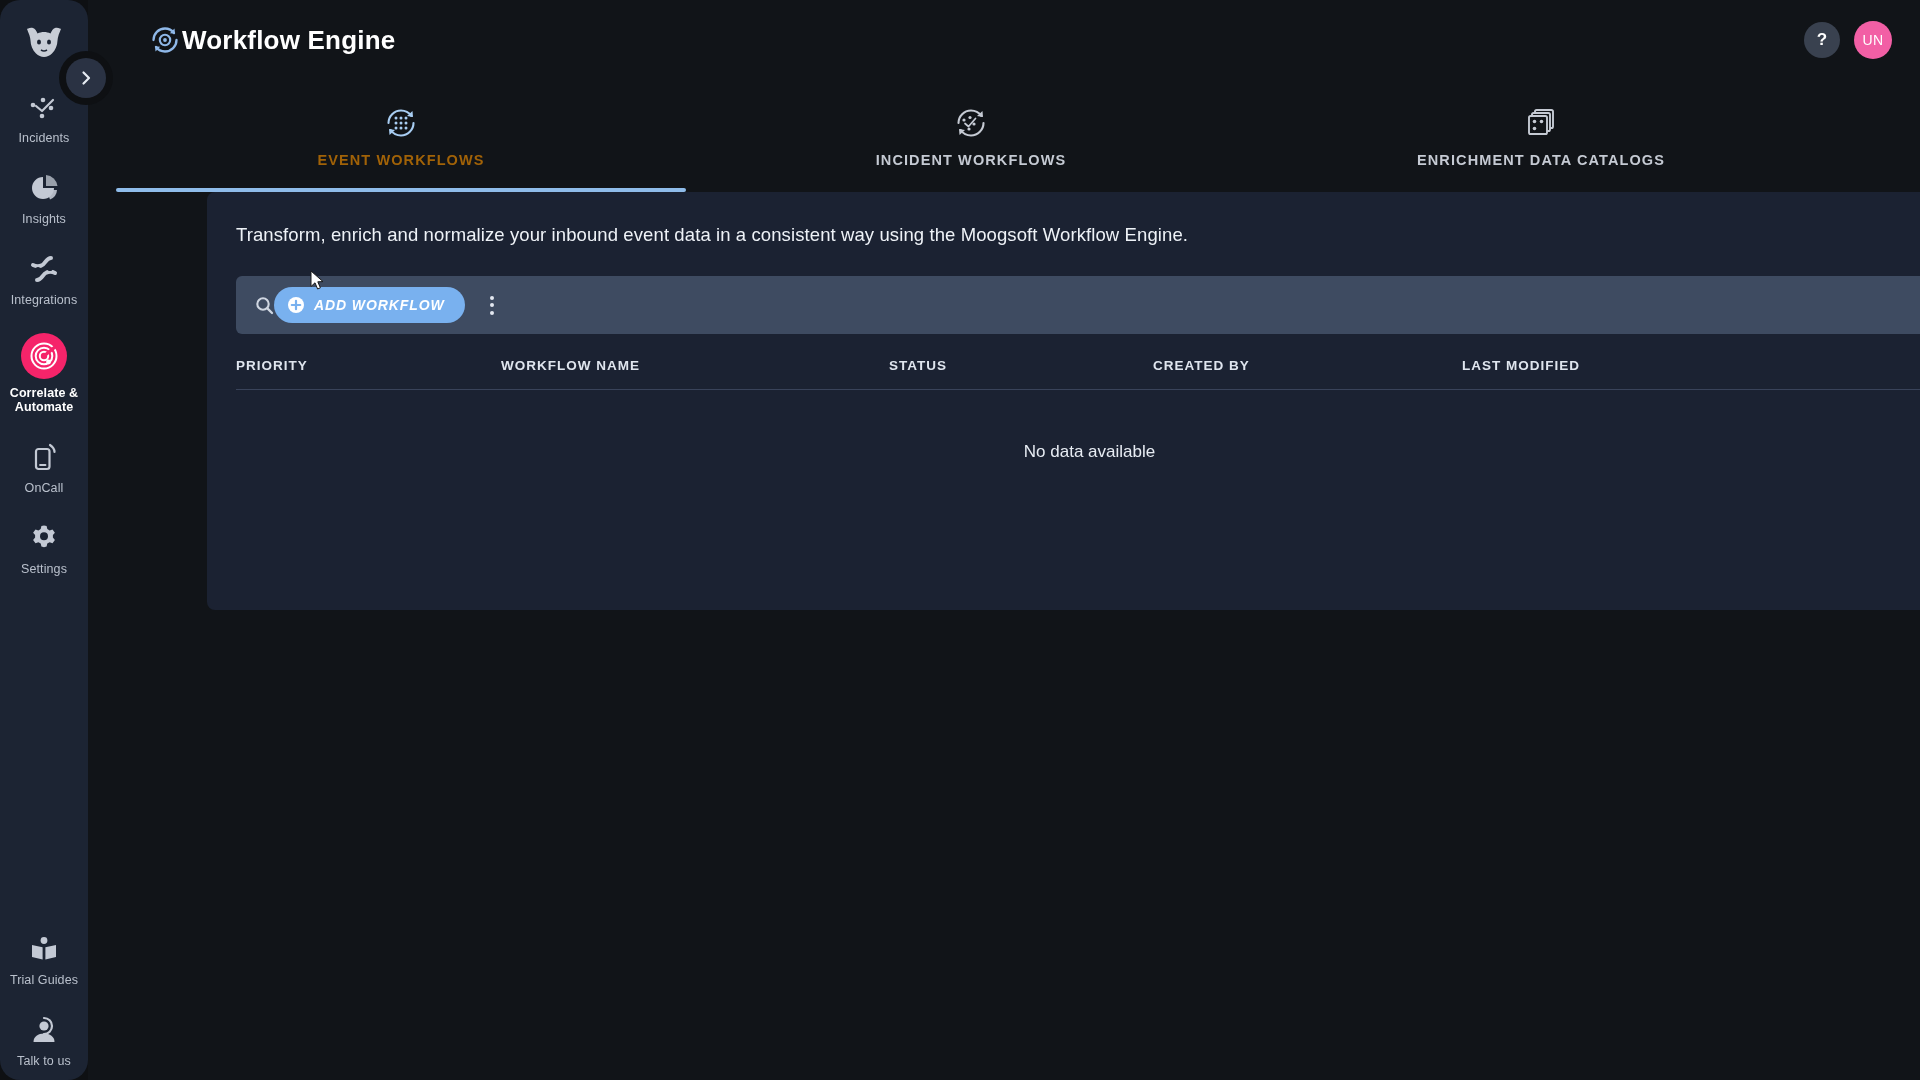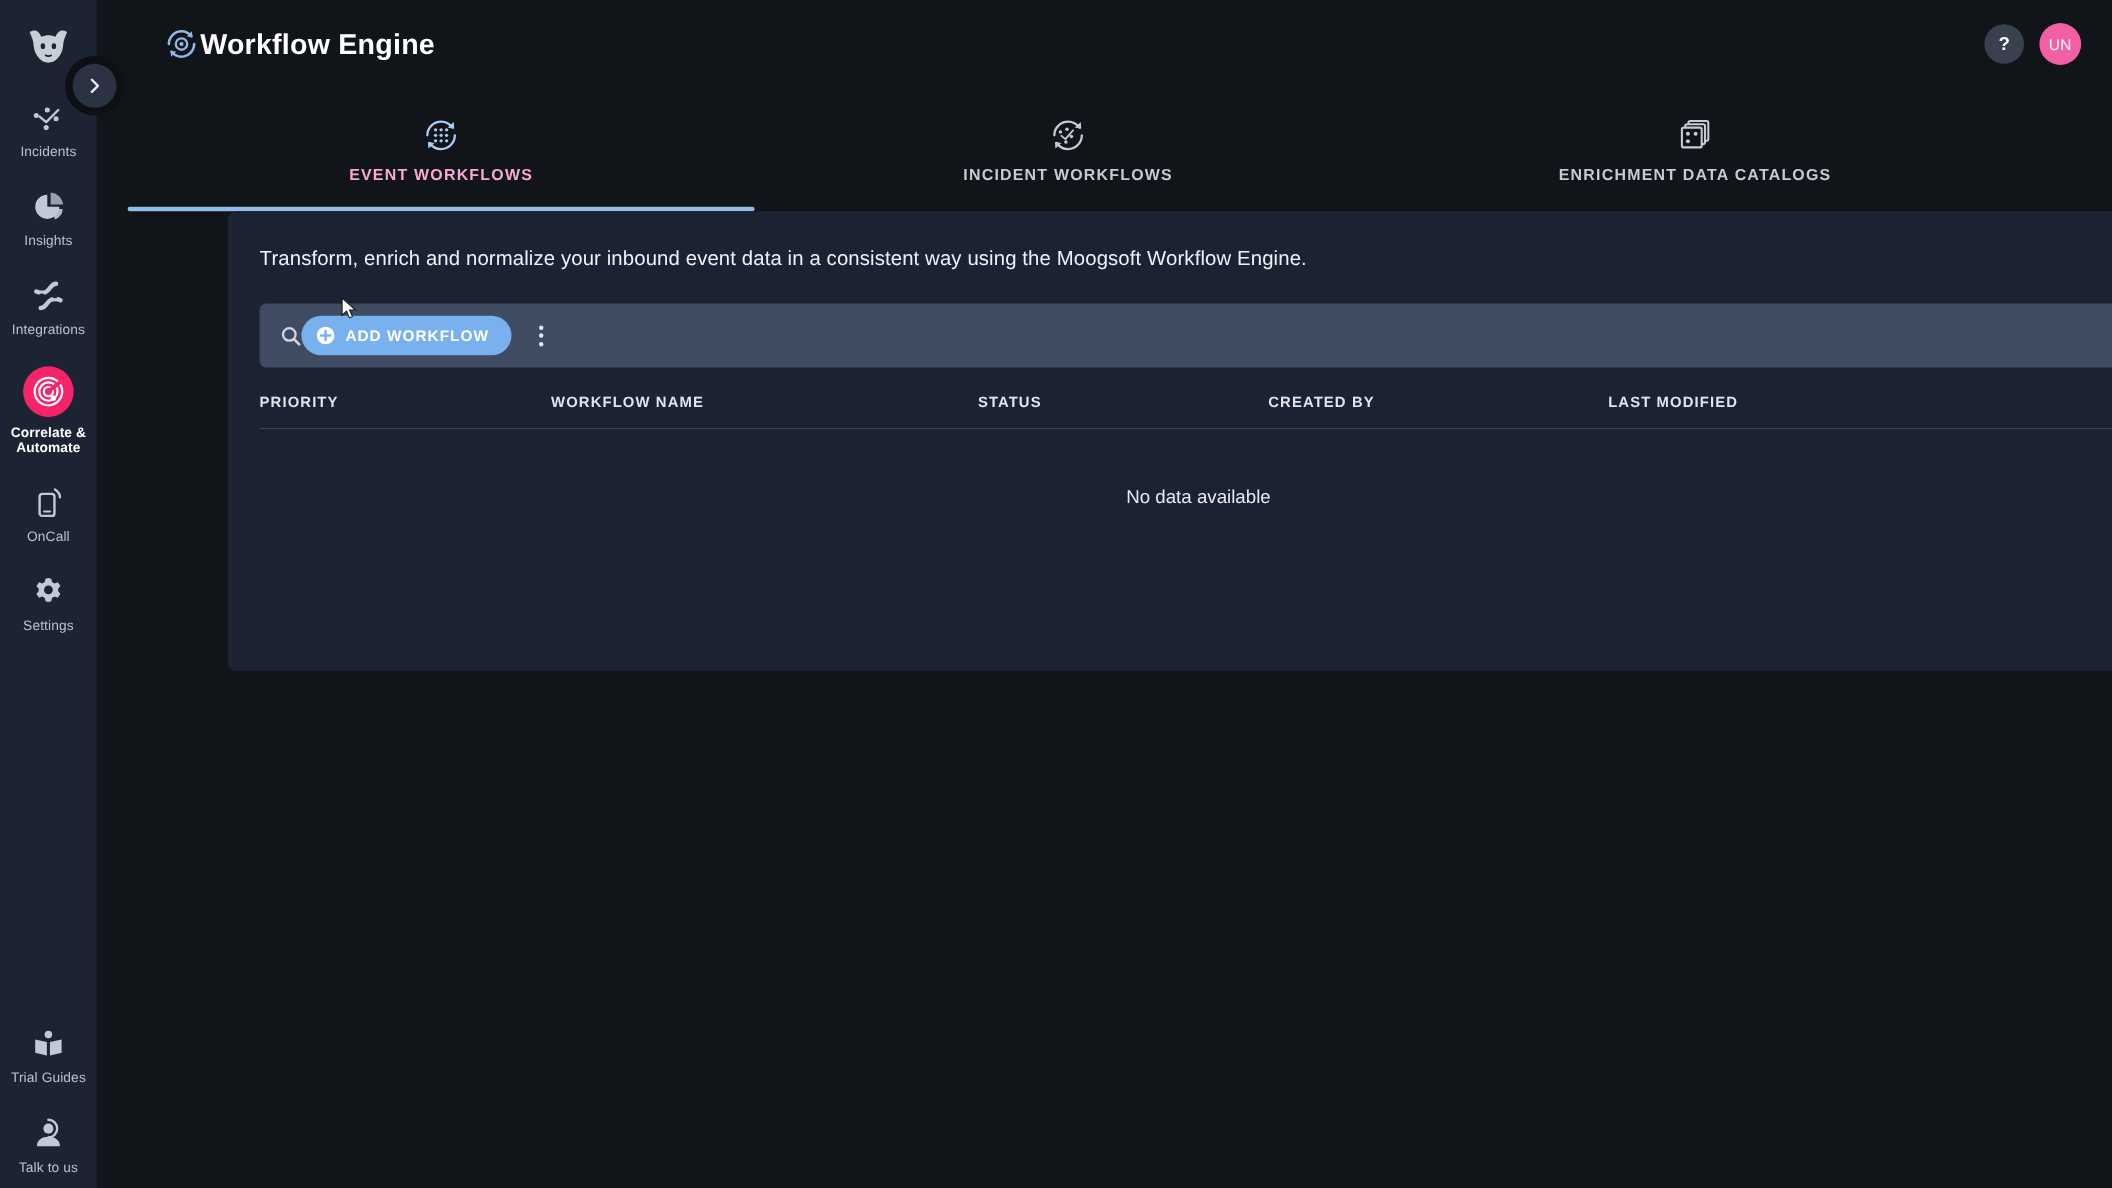--- a/index.html
+++ b/index.html
@@ -26,20 +26,21 @@
   .sidebar {
     position: relative;
     width: 88px;
     height: 1080px;
     background: #1c2433;
     flex: 0 0 88px;
     display: flex;
     flex-direction: column;
     align-items: center;
     z-index: 5;
+    border-radius: 20px;
   }
 
   .brand-logo {
     width: 88px;
     height: 76px;
     display: flex;
     align-items: center;
     justify-content: center;
     padding-top: 10px;
   }
@@ -196,21 +197,21 @@
     position: relative;
   }
   .tab-icon { width: 36px; height: 36px; display: flex; align-items: center; justify-content: center; }
   .tab-icon svg { display: block; }
   .tab-label {
     font-size: 14.5px;
     letter-spacing: 1.1px;
     font-weight: bold;
     text-transform: uppercase;
   }
-  .tab.active { color: #f9a8d4; }
+  .tab.active { color: #a16207; }
   .tab.active::after {
     content: "";
     position: absolute;
     left: 0; right: 0; bottom: 0;
     height: 4px;
     background: #8fbcea;
     border-radius: 2px;
   }
 
   
@@ -263,20 +264,21 @@
     color: #ffffff;
     font-size: 14px;
     font-weight: bold;
     letter-spacing: .9px;
     padding: 0 20px 0 13px;
     display: flex;
     align-items: center;
     gap: 9px;
     cursor: pointer;
     font-family: "Liberation Sans", sans-serif;
+    font-style: italic;
   }
   .add-btn .plus-icon { width: 18px; height: 18px; display:flex; }
   .kebab-btn {
     width: 38px; height: 38px;
     margin-left: 8px;
     background: transparent;
     border: none;
     cursor: pointer;
     display: flex; flex-direction: column;
     align-items: center; justify-content: center;

